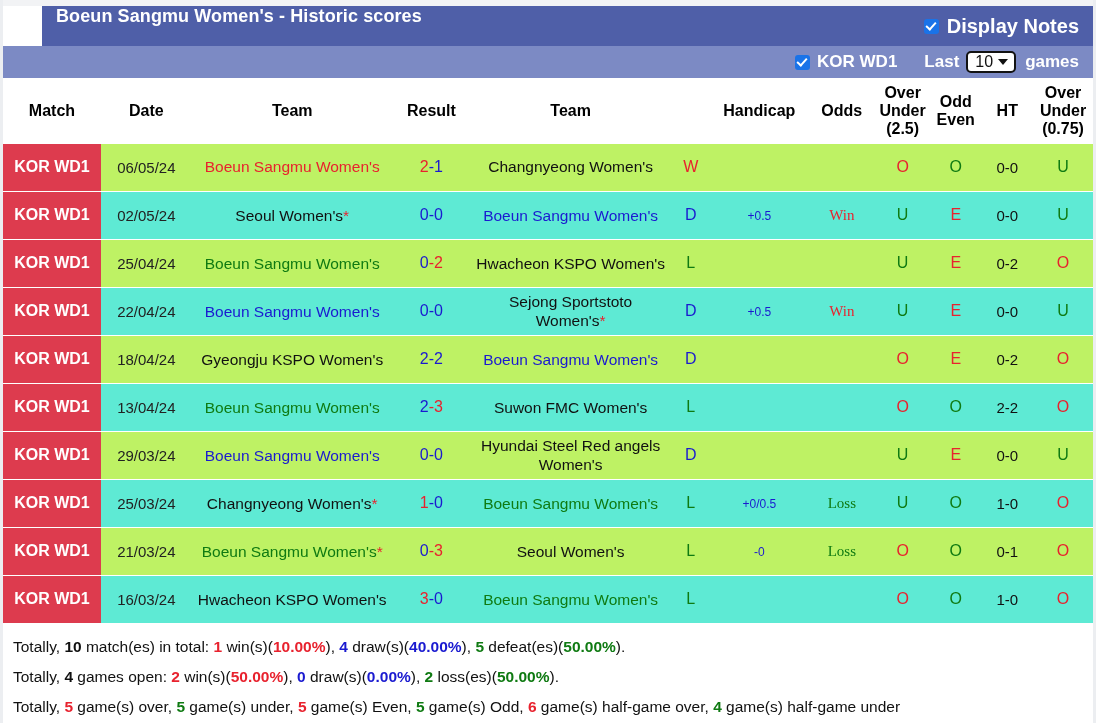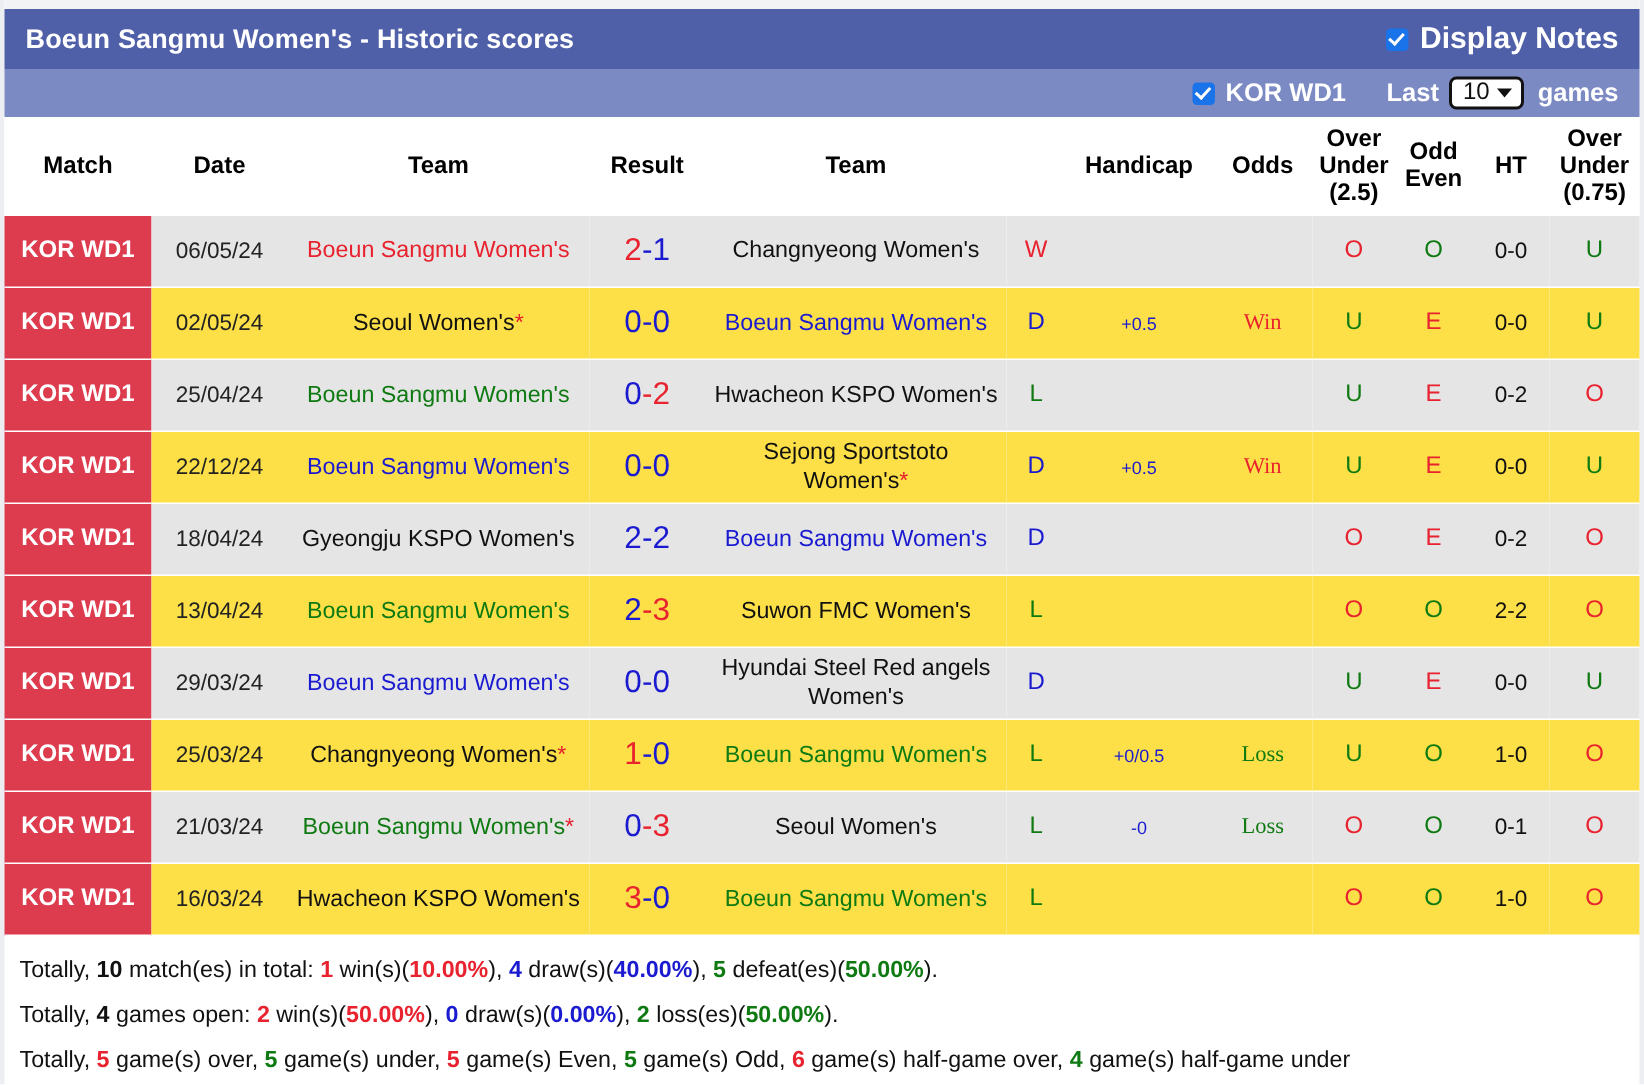--- a/index.html
+++ b/index.html
@@ -24,24 +24,24 @@
     background: #ffffff;
     box-sizing: border-box;
     border-left: 3px solid #eceef1;
     border-right: 3px solid #eceef1;
   }
   .titlebar {
     height: 40px;
     background: #4c5da8;
     background: #4f5fa8;
     display: flex;
-    align-items: center;
     justify-content: space-between;
     padding: 0 14px 0 14px;
     box-sizing: border-box;
+    margin-left: 39px;
   }
   .titlebar .title {
     color: #ffffff;
     font-size: 18px;
     font-weight: bold;
     letter-spacing: 0.1px;
     white-space: nowrap;
   }
   .titlebar .right-grp {
     display: flex;
@@ -142,34 +142,34 @@
   }
   table.scores td {
     text-align: center;
     vertical-align: middle;
     padding: 5px 3px;
     line-height: 1.18;
     height: 48px;
     box-sizing: border-box;
     border-bottom: 1px solid #ffffff;
   }
-  tr.r-odd td { background: #e5e5e5; }
-  tr.r-even td { background: #fde047; }
+  tr.r-odd td { background: #bef264; }
+  tr.r-even td { background: #5eead4; }
 
   td.c-league {
     background: #dd3b4e !important;
     color: #ffffff;
     font-weight: bold;
     font-size: 16px;
     padding: 0;
     border-bottom: 1px solid #ffffff;
   }
   td.c-date { font-size: 15px; color: #222222; }
   td.c-team { font-size: 15.5px; margin-top: 37px; }
-  td.c-score { font-size: 21px; }
+  td.c-score { font-size: 16px; }
   td.c-wdl  { font-size: 16px; }
   td.c-hcp  { font-size: 12px; color: #1a1ad0; }
   td.c-odds { font-size: 15px; font-family: Liberation Serif, serif; }
   td.c-ou, td.c-oe, td.c-ou2 { font-size: 16px; }
   td.c-ht   { font-size: 15px; color: #111111; }
 
   
   .c-red   { color: #e8222e; }
   .c-blue  { color: #1a1ad0; }
   .c-green { color: #0f7a12; }
@@ -296,21 +296,21 @@
           <td class="c-wdl c-green">L</td>
           <td class="c-hcp"></td>
           <td class="c-odds"></td>
           <td class="c-ou c-green">U</td>
           <td class="c-oe c-red">E</td>
           <td class="c-ht">0-2</td>
           <td class="c-ou2 c-red">O</td>
         </tr>
         <tr class="r-even">
           <td class="c-league">KOR WD1</td>
-          <td class="c-date">22/12/24</td>
+          <td class="c-date">22/04/24</td>
           <td class="c-team"><span class="c-blue">Boeun Sangmu Women's</span></td>
           <td class="c-score"><span class="c-blue">0</span><span class="c-blue">-</span><span class="c-blue">0</span></td>
           <td class="c-team"><span class="c-black">Sejong Sportstoto Women's</span><span class="ast">*</span></td>
           <td class="c-wdl c-blue">D</td>
           <td class="c-hcp">+0.5</td>
           <td class="c-odds c-red">Win</td>
           <td class="c-ou c-green">U</td>
           <td class="c-oe c-red">E</td>
           <td class="c-ht">0-0</td>
           <td class="c-ou2 c-green">U</td>

